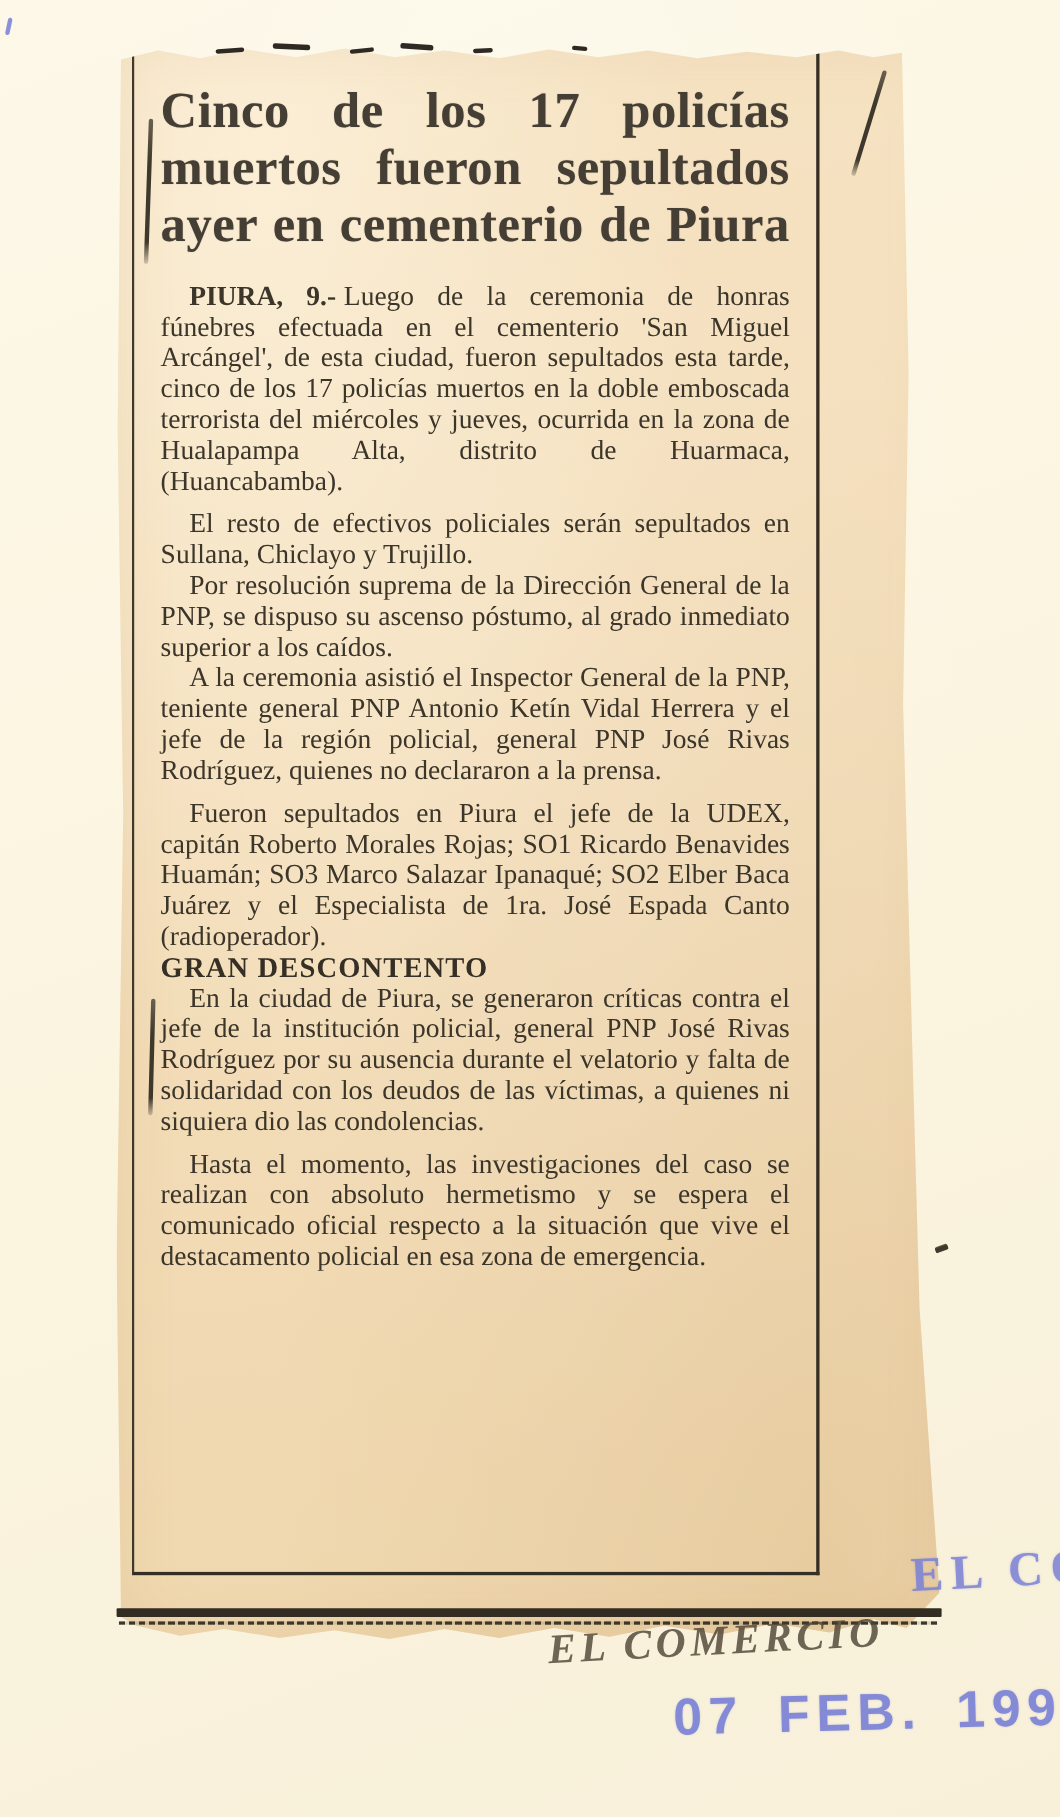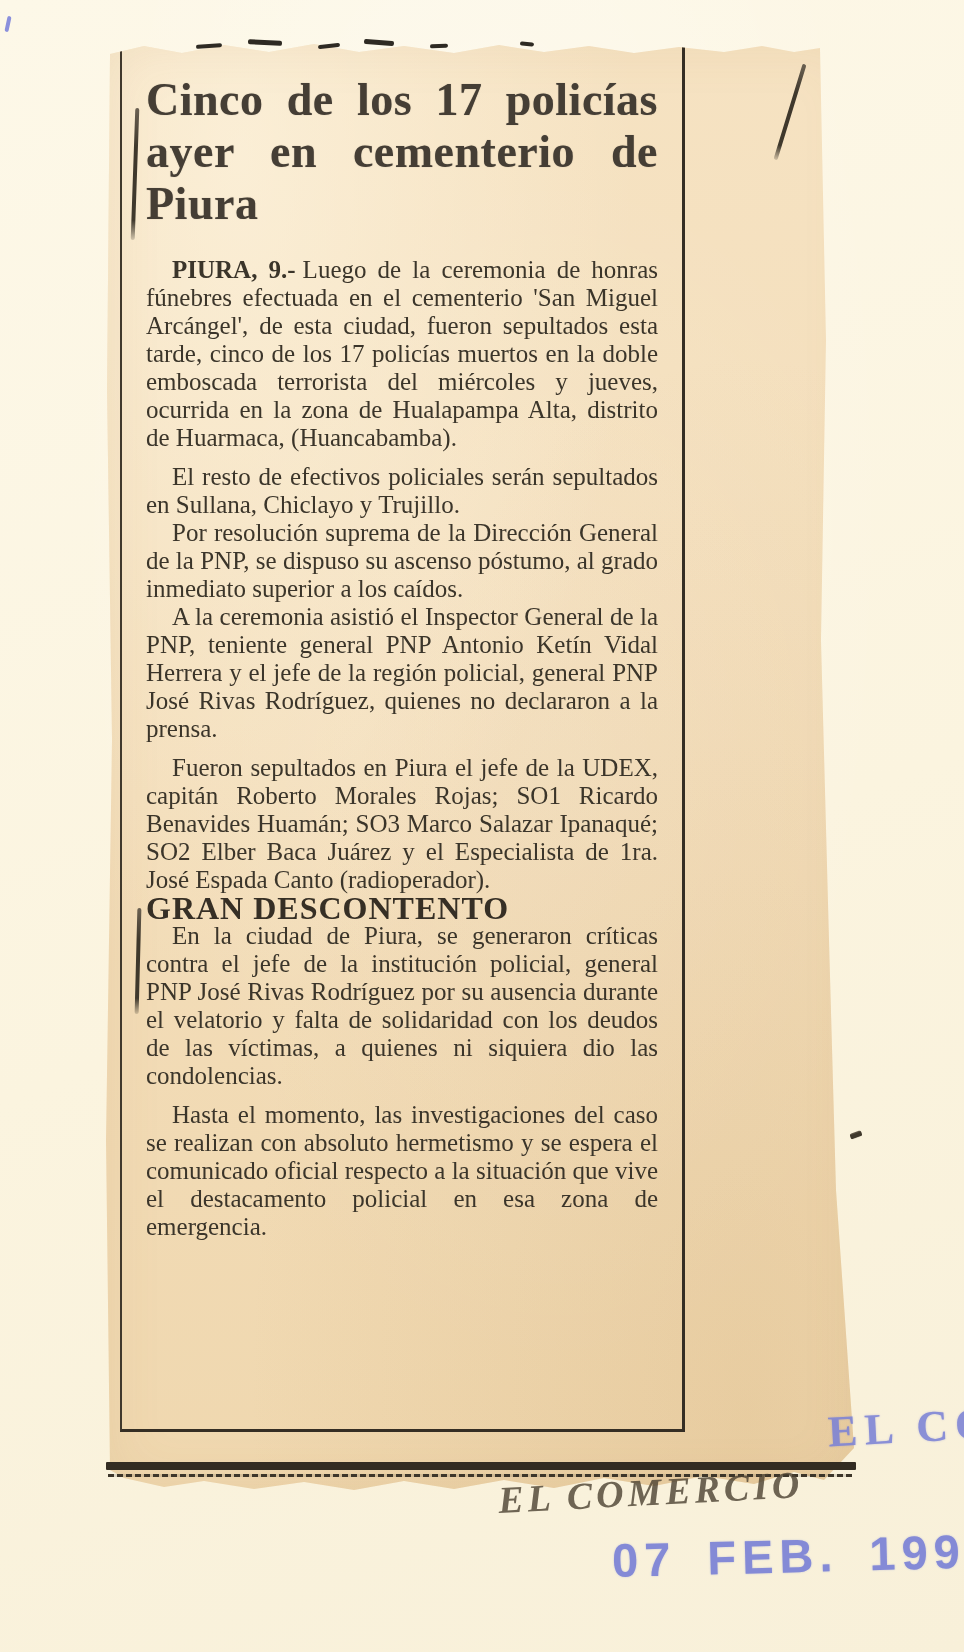--- a/index.html
+++ b/index.html
@@ -26,21 +26,21 @@
       722px 300px,717px 600px,725px 900px,732px 1150px,750px 1408px,
       720px 1440px,690px 1432px,650px 1444px,600px 1436px,550px 1446px,
       500px 1438px,450px 1448px,400px 1440px,350px 1449px,300px 1441px,
       250px 1450px,200px 1442px,150px 1449px,100px 1441px,60px 1447px,
       20px 1438px,6px 1430px,2px 1100px,8px 700px,3px 350px);
     box-shadow:inset 0 0 60px rgba(170,120,60,.12);
   }
 
   
   .article-box{
-    position:absolute;left:16px;top:0;width:565px;height:1392px;
+    position:absolute;left:16px;top:0;width:625px;height:1392px;
     border-left:2px solid #40382c;border-right:3px solid #352e24;
     border-bottom:3px solid #352e24;
     box-sizing:border-box;overflow:hidden;
     padding:0 24px;
   }
 
   .headline{margin-top:34px;color:#453e35;}
   .hl-line{
     font-size:46px;font-weight:700;line-height:52px;
     text-align:justify;text-align-last:justify;
@@ -52,21 +52,21 @@
     margin-top:26px;color:#3b352a;font-size:25px;line-height:28px;
     text-align:justify;
   }
   .body-copy p{margin:0;text-indent:26px;}
   .body-copy p.g{margin-top:11px;}
   .lead{font-weight:700;}
   .lead:not(:empty){margin-right:7px;}
 
   .subhead{
     margin-top:17px;margin-bottom:14px;text-indent:0 !important;
-    font-weight:700;font-size:32px;letter-spacing:1px;color:#362f25;
+    font-weight:700;font-size:26px;letter-spacing:1px;color:#362f25;
   }
 
   
   .rule-thick{
     position:absolute;left:106px;top:1462px;width:750px;height:8px;
     background:#332c22;border-radius:1px;
   }
   .rule-fringe{
     position:absolute;left:108px;top:1474px;width:744px;height:3px;
     background:repeating-linear-gradient(90deg,#3d362a 0 6px,rgba(61,54,42,.15) 6px 9px);
@@ -105,20 +105,21 @@
 </style>
 </head>
 <body>
 
 <div class="clipping">
 
   <div class="article-box">
 
     <div class="headline">
       <div class="hl-line">Cinco de los 17 policías</div>
+      <div class="hl-line">muertos fueron sepultados</div>
       <div class="hl-line">ayer en cementerio de Piura</div>
     </div>
 
     <div class="body-copy">
       <p>
         <span class="lead">PIURA, 9.-</span><span>Luego de la ceremonia de honras fúnebres efectuada en el cementerio 'San Miguel Arcángel', de esta ciudad, fueron sepultados esta tarde, cinco de los 17 policías muertos en la doble emboscada terrorista del miércoles y jueves, ocurrida en la zona de Hualapampa Alta, distrito de Huarmaca, (Huancabamba).</span>
       </p>
       <p class="g">
         <span class="lead"></span><span>El resto de efectivos policiales serán sepultados en Sullana, Chiclayo y Trujillo.</span>
       </p>

